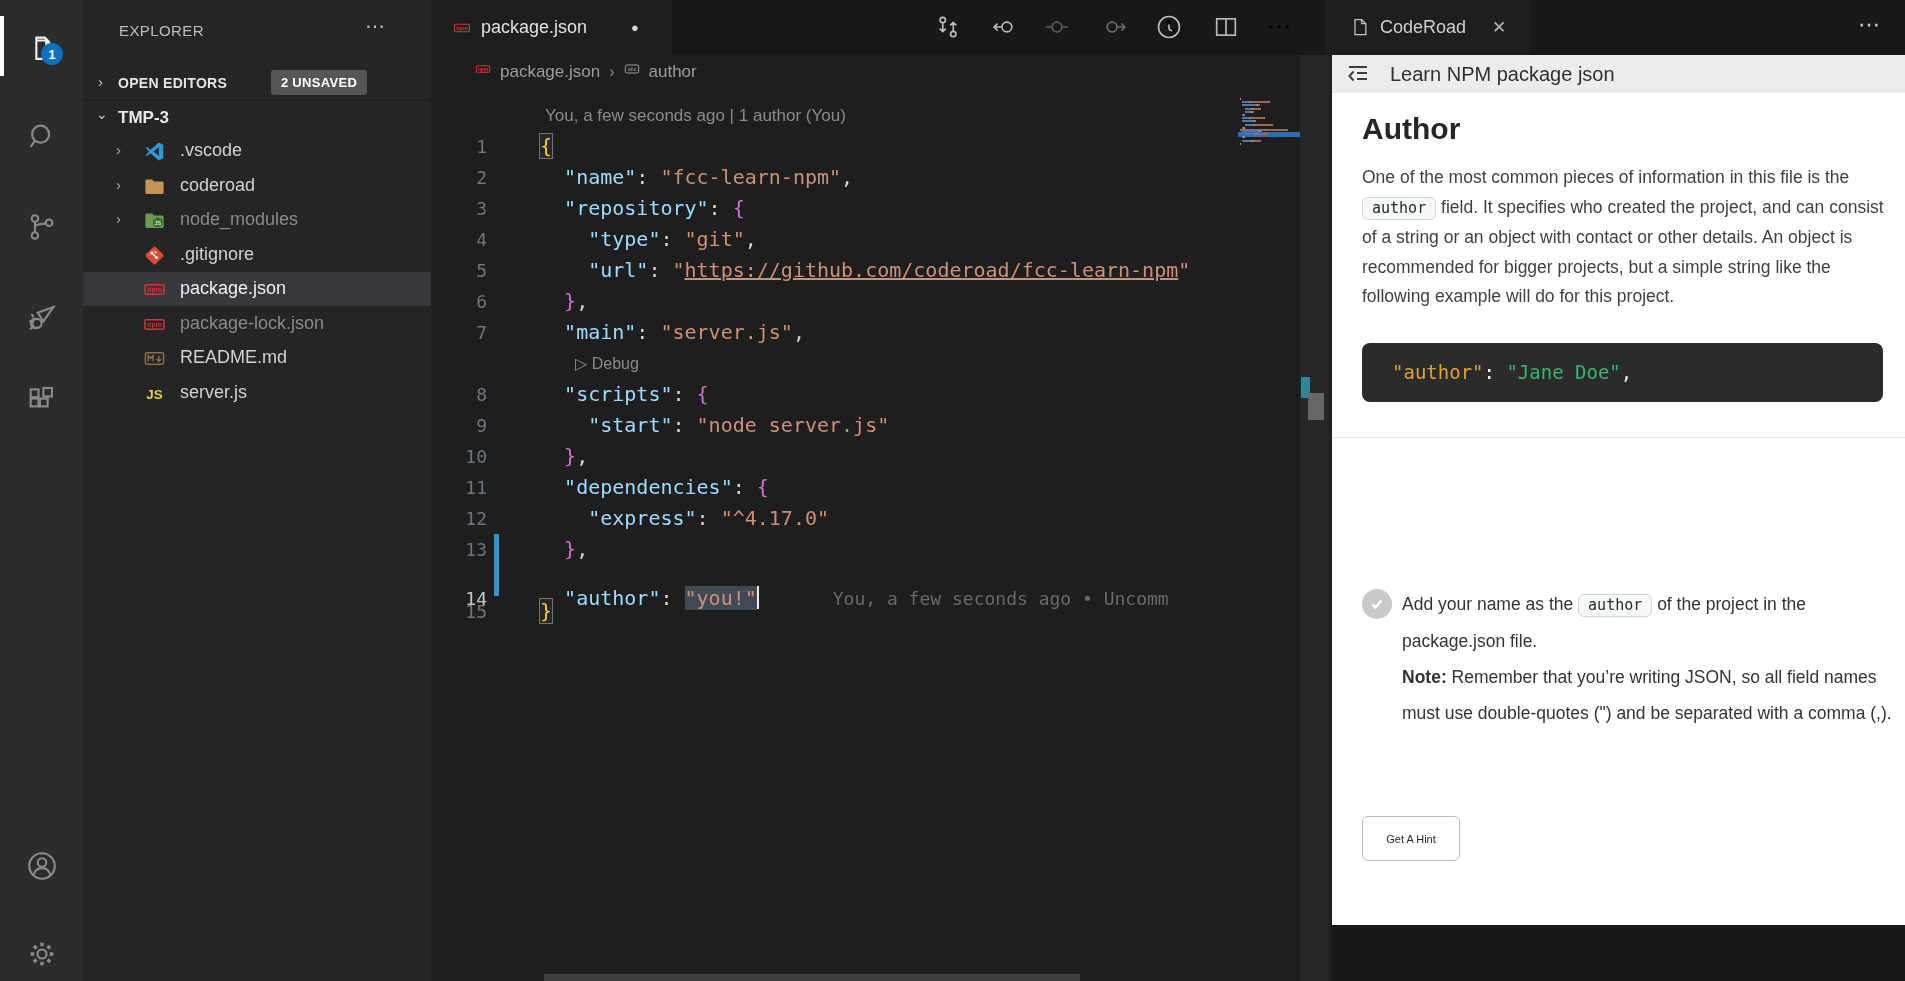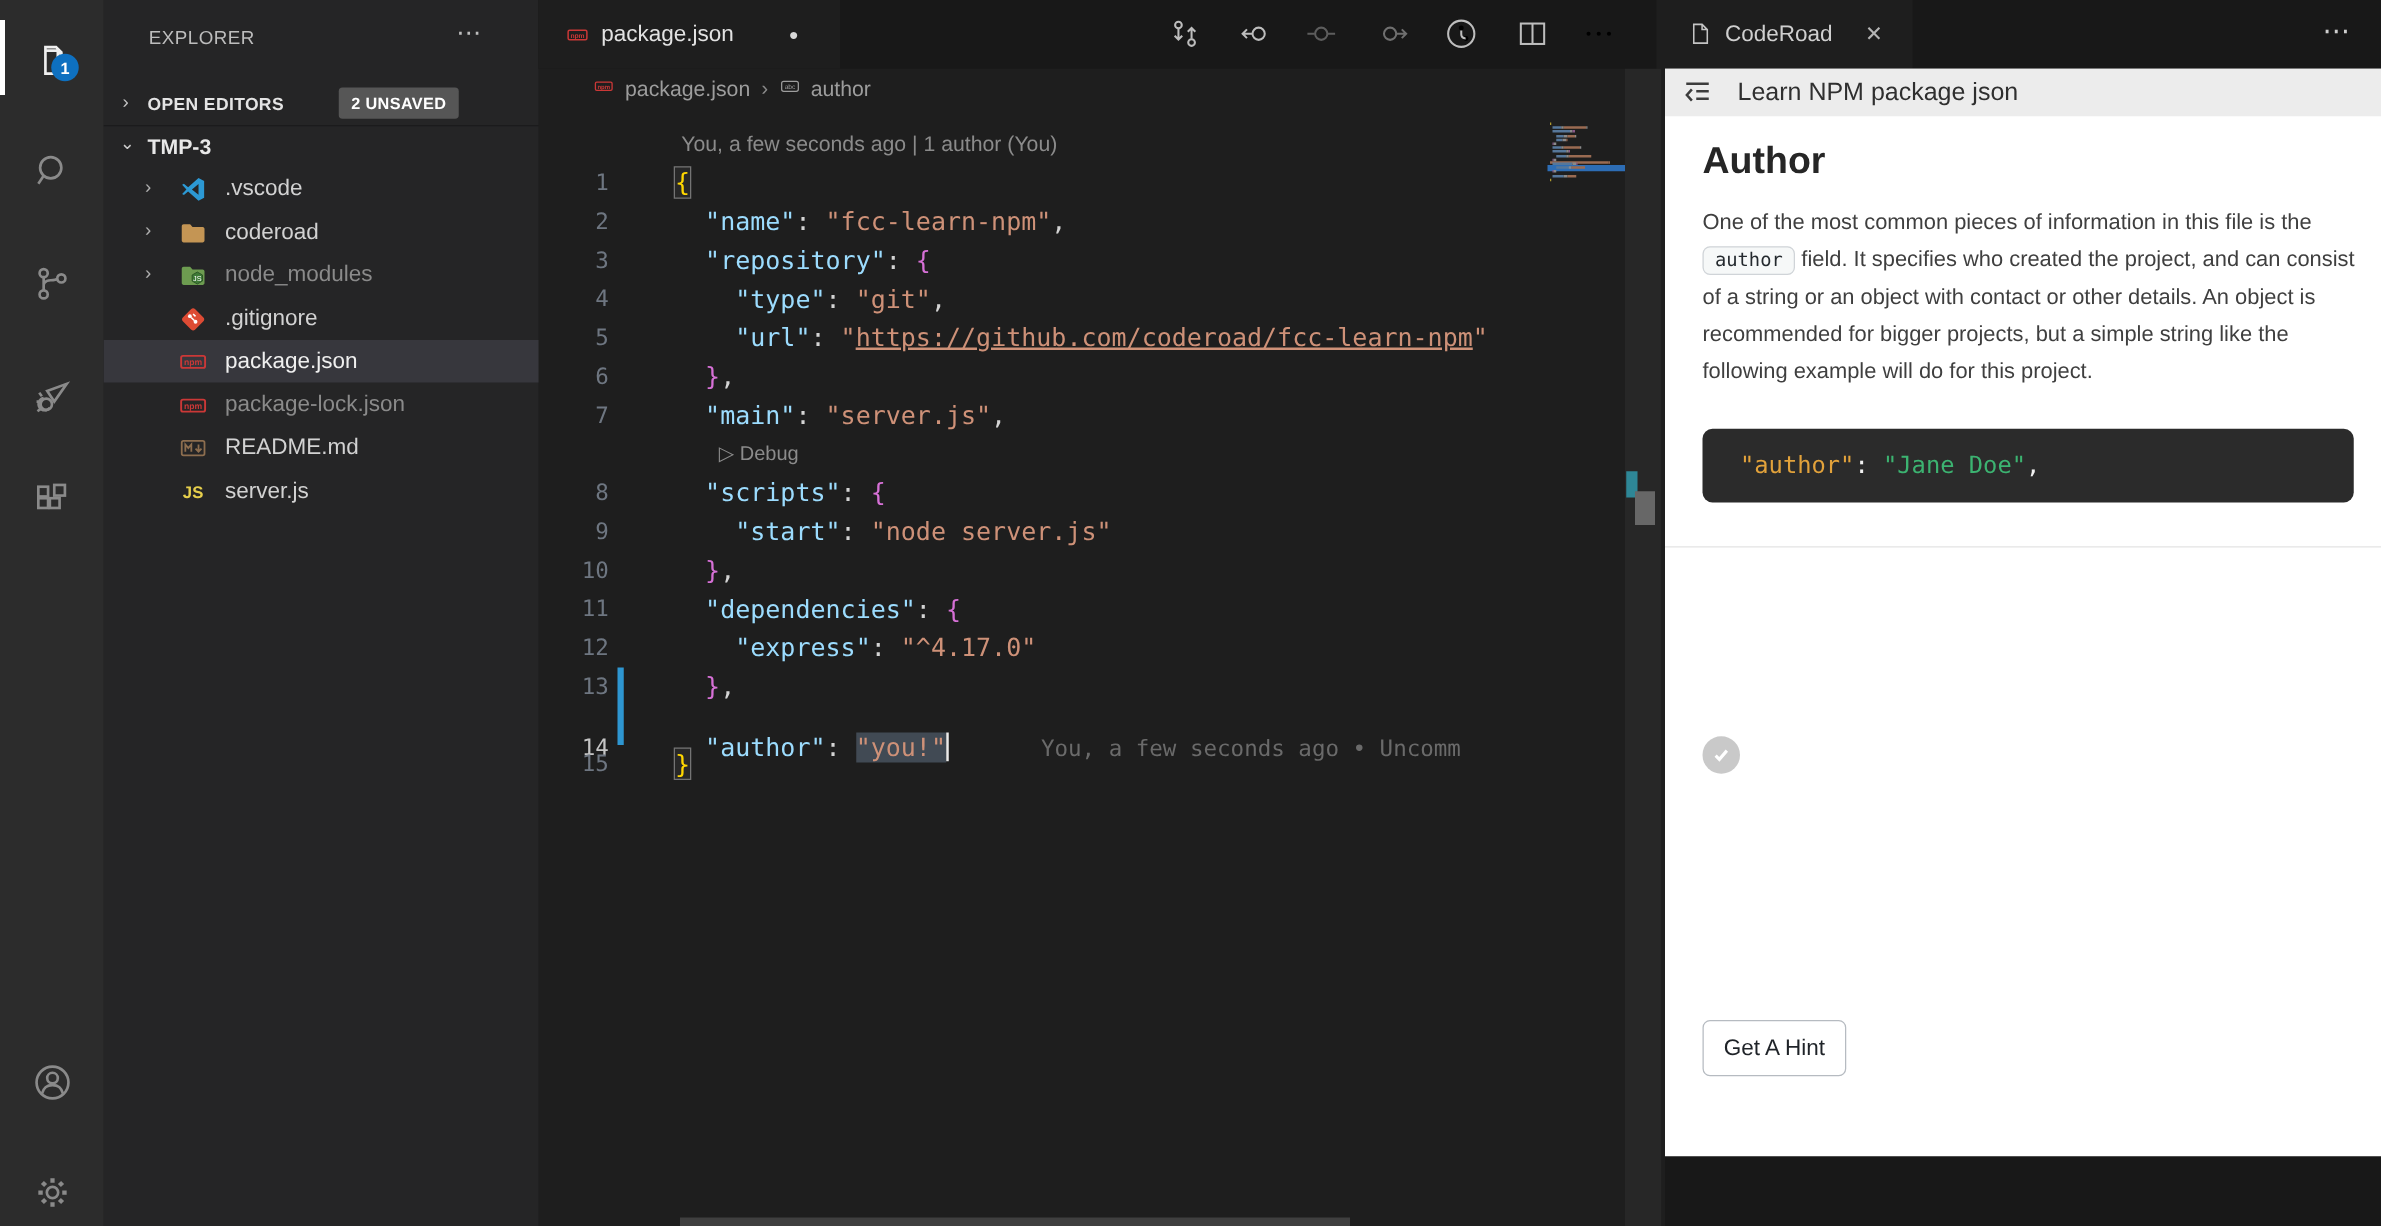--- a/index.html
+++ b/index.html
@@ -97,22 +97,22 @@
           background:#f6f8f8; border:1px solid #d0d4d8; border-radius:6px; padding:1px 9px 2px; white-space:nowrap; }
   #cr-code { left:30px; top:288px; width:521px; height:59px; background:#2b2b2b; border-radius:8px; }
   #cr-code-line { position:absolute; left:30px; top:0; line-height:59px;
                   font-family:"DejaVu Sans Mono", monospace; font-size:19px; }
   .ck { color:#e2a23b; } .cs { color:#3cb371; } .cp { color:#f2f2f2; }
   #cr-divider { left:0; top:382px; width:573px; height:1px; background:#e4e4e4; }
   #task-check { left:30px; top:534px; width:30px; height:30px; border-radius:50%; background:#c9c9c9;
                 display:flex; align-items:center; justify-content:center; }
   #task-check svg { width:16px; height:16px; stroke:#fff; fill:none; stroke-width:2.5; }
   #task-text { left:70px; top:531px; width:494px; font-size:17.5px; line-height:36px; color:#333333; }
-  #hint-btn { left:30px; top:761px; width:115px; height:45px; background:#fff; border:1px solid #b6bbc1;
-              border-radius:6px; font-size:18px; color:#1f2328; display:flex; align-items:center; justify-content:center; cursor:pointer; }
+  #hint-btn { left:30px; top:761px; width:98px; height:45px; background:#fff; border:1px solid #b6bbc1;
+              border-radius:6px; font-size:11px; color:#1f2328; display:flex; align-items:center; justify-content:center; cursor:pointer; }
   #bottombar { left:0; top:925px; width:573px; height:56px; background:#000; }
   #run-btn { left:18px; top:10px; width:75px; height:40px; background:#3d68f3; border:none; border-radius:3px;
              color:#fff; font-size:18px; display:flex; align-items:center; justify-content:center; cursor:pointer; }
   #reset-btn { left:208px; top:10px; width:90px; height:40px; background:#fff; border:2px solid #2c64f4; border-radius:3px;
                color:#2c64f4; font-size:18px; display:flex; align-items:center; justify-content:center; cursor:pointer; }
 </style>
 </head>
 <body>
 
 <div id="activity-bar" class="abs">
@@ -369,15 +369,16 @@
     <div id="cr-p" class="abs">One of the most common pieces of information in this file is the <span class="chip">author</span> field. It specifies who created the project, and can consist of a string or an object with contact or other details. An object is recommended for bigger projects, but a simple string like the following example will do for this project.</div>
     <div id="cr-code" class="abs">
       <span id="cr-code-line"><span class="ck">"author"</span><span class="cp">: </span><span class="cs">"Jane Doe"</span><span class="cp">,</span></span>
     </div>
     <div id="cr-divider" class="abs"></div>
     <div id="task-check" class="abs">
       <svg viewBox="0 0 16 16">
           <path d="M3.5 8.5 L6.5 11.5 L12.5 4.5"></path>
         </svg>
     </div>
+    <div id="task-text" class="abs">Add your name as the <span class="chip">author</span> of the project in the package.json file.<br><b>Note:</b> Remember that you’re writing JSON, so all field names must use double-quotes (") and be separated with a comma (,).</div>
     <div id="hint-btn" class="abs">Get A Hint</div>
   </div>
 </div>
 
 </body></html>

